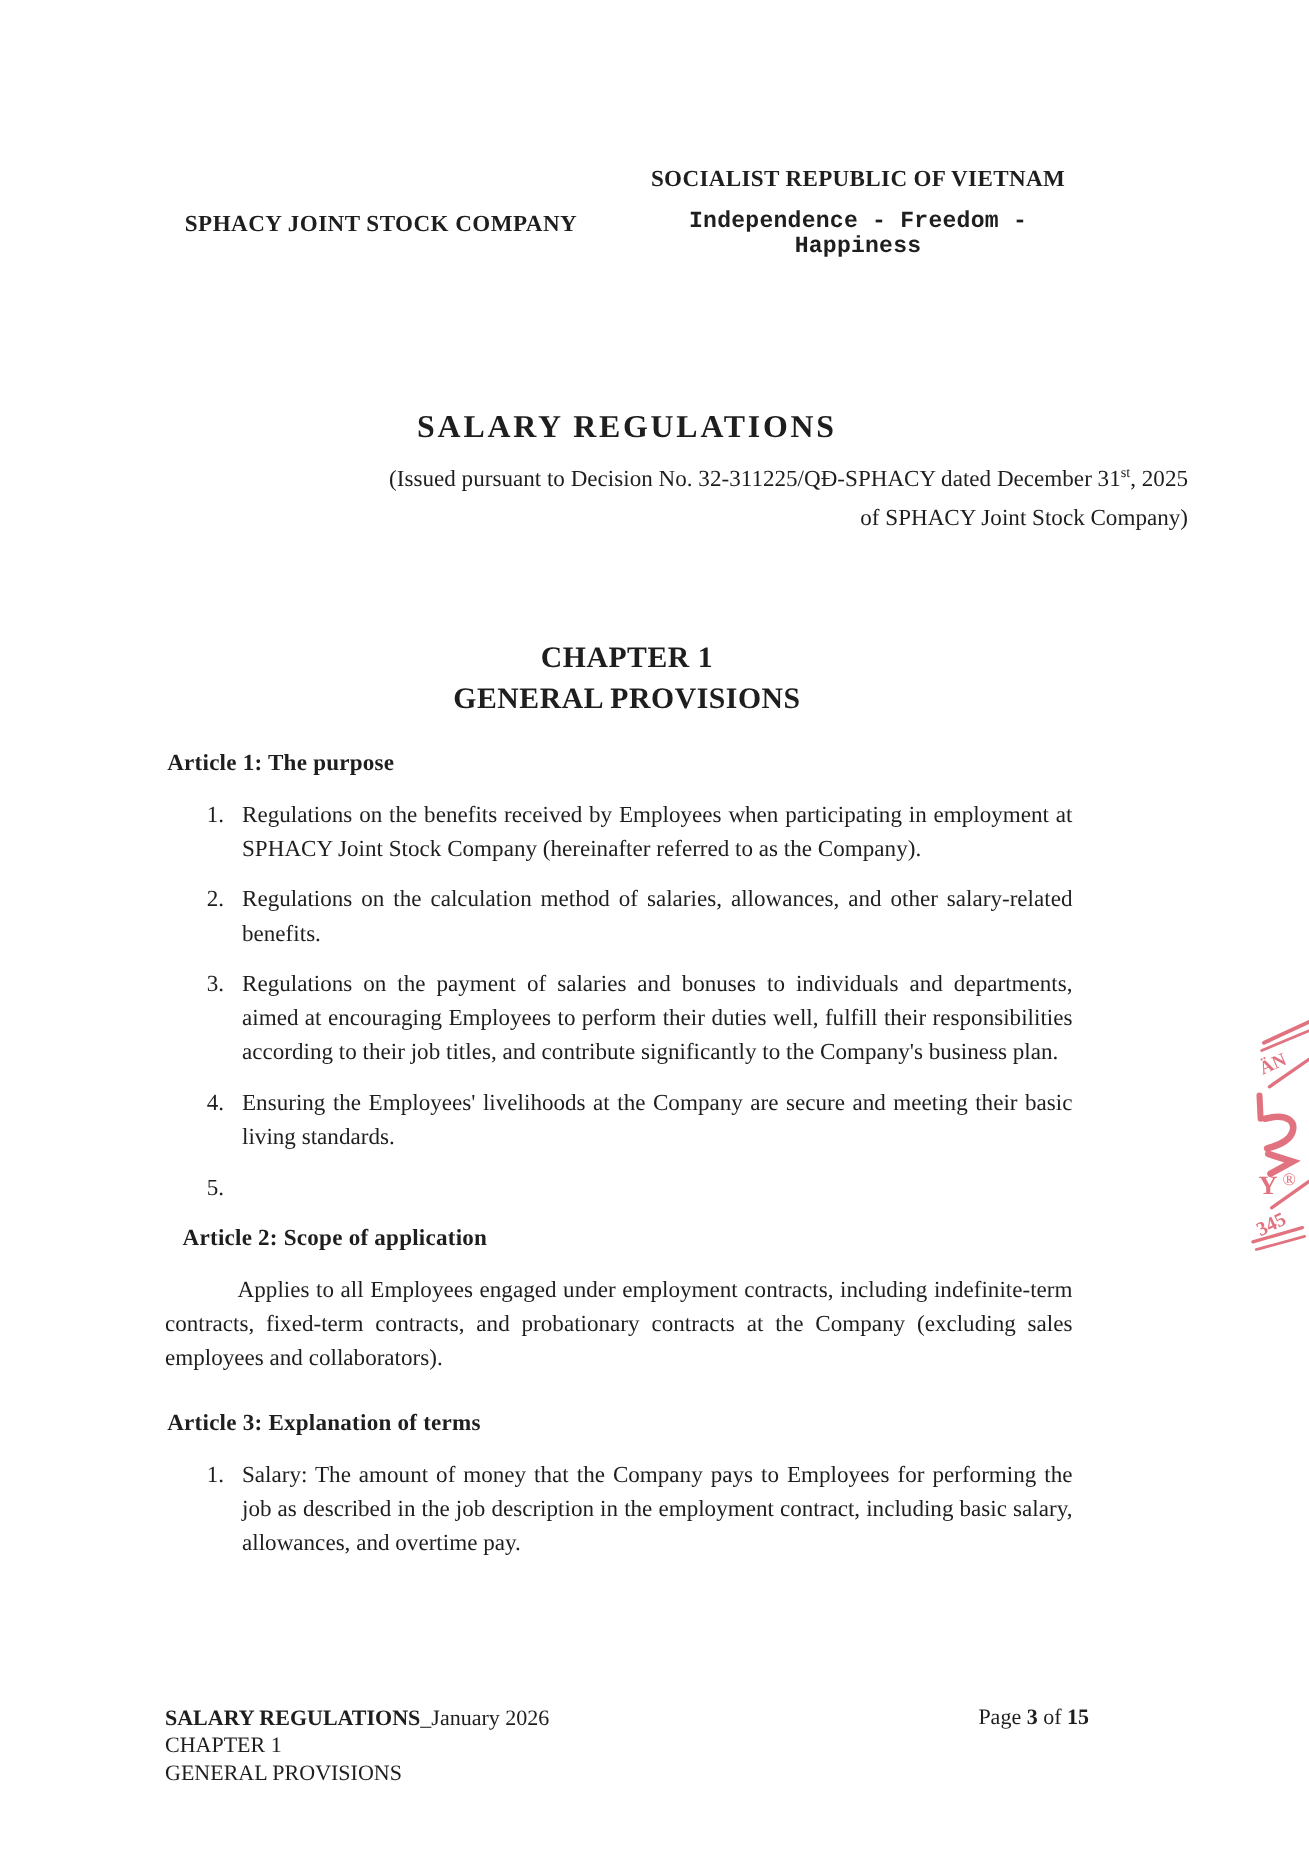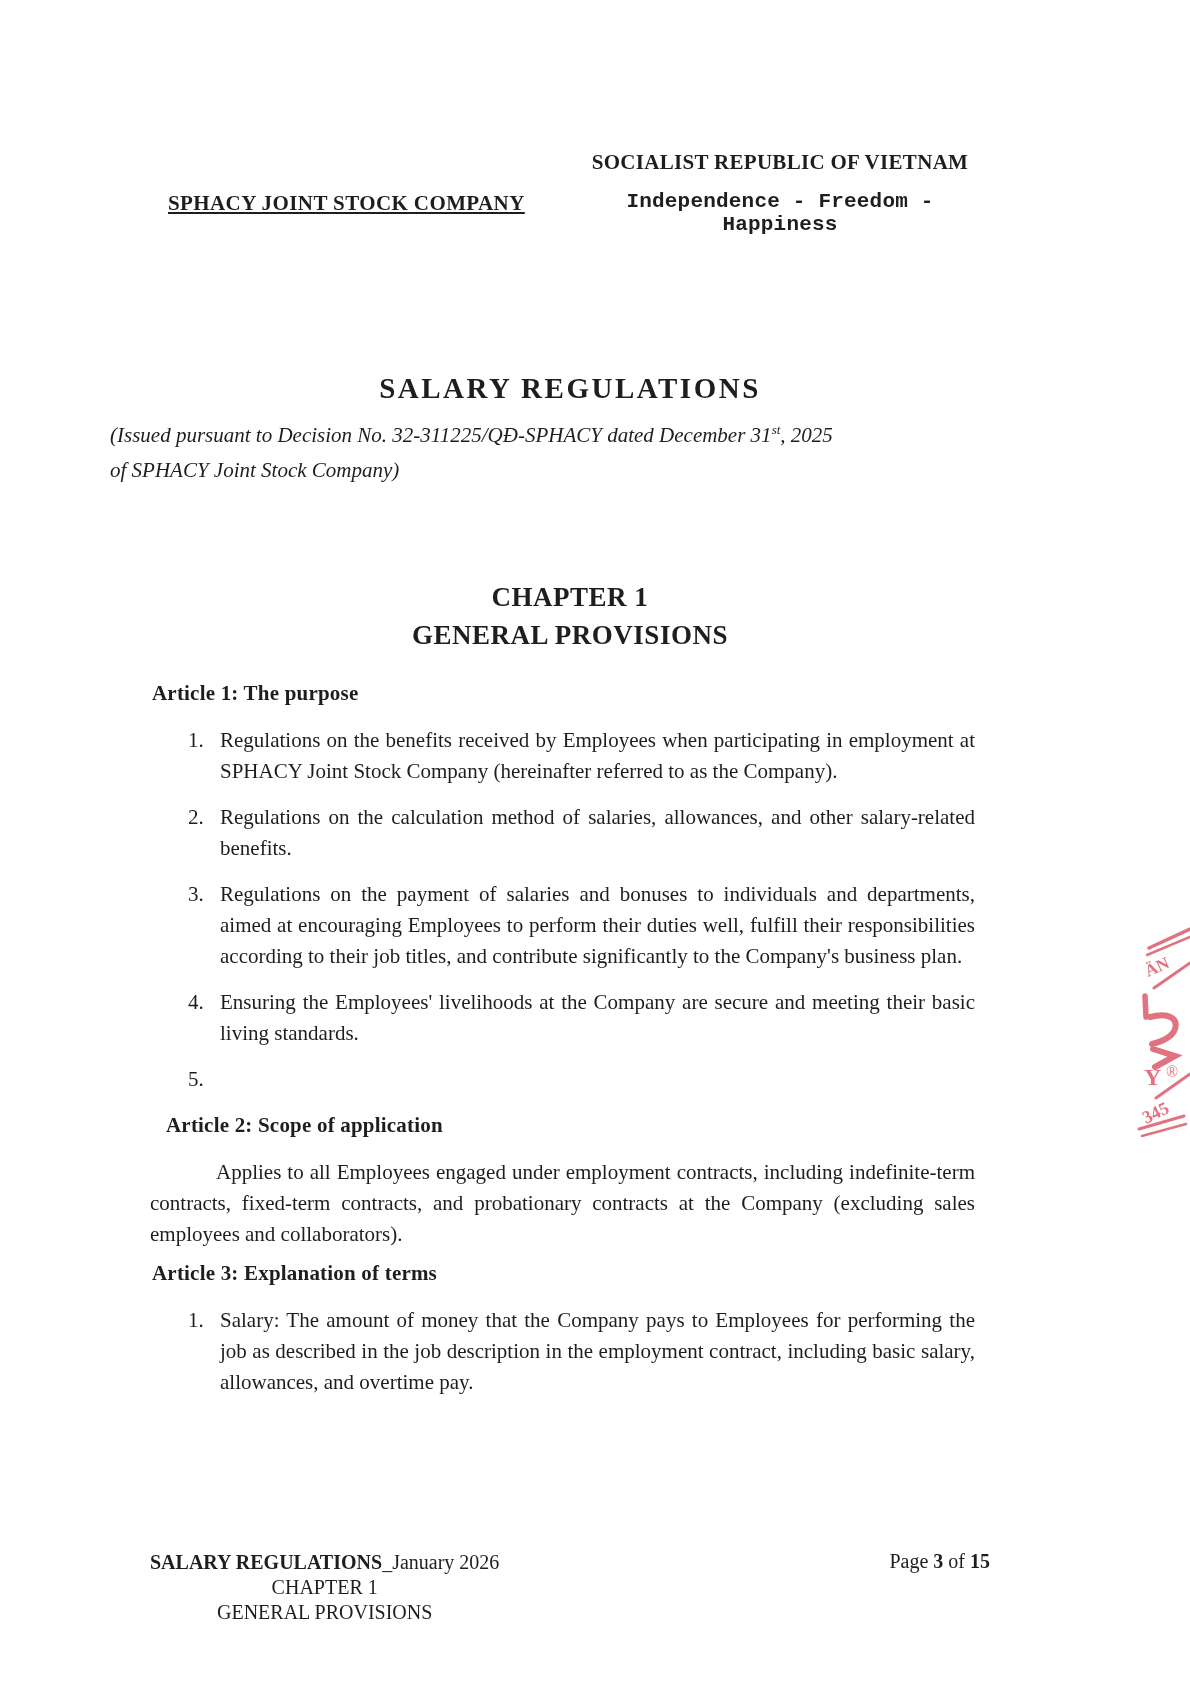--- a/index.html
+++ b/index.html
@@ -8,36 +8,36 @@
     position:relative;
     width:1190px; height:1683px;
     background:#ffffff;
     font-family:"Liberation Serif", serif;
     color:#1e1e1e;
     overflow:hidden;
   }
   
   .header-left {
     position:absolute; left:168px; top:191px;
-    font-size:21px; font-weight:bold; letter-spacing:0.4px;text-decoration:underline;
+    font-size:21px; font-weight:bold; letter-spacing:0.4px;
   }
   .header-right {
     position:absolute; left:565px; top:150px; width:430px;
     text-align:center;
   }
   .header-right .line1 { font-size:21px; font-weight:bold; letter-spacing:0.3px; }
   .header-right .line2 { font-size:21px; font-weight:bold; margin-top:15px; letter-spacing:0.2px;font-family:Liberation Mono, monospace; }
   
   .doc-title {
     position:absolute; left:150px; top:372px; width:840px;
     text-align:center; font-size:29px; font-weight:bold; letter-spacing:2.5px;
   }
   .doc-subtitle {
     position:absolute; left:110px; top:412px; width:970px;
-    text-align:left; font-style:italic; font-size:21px; line-height:35px;
+    text-align:right; font-size:21px; line-height:35px;
   }
   .doc-subtitle sup { font-size:13px; }
   
   .chapter {
     position:absolute; left:150px; top:578px; width:840px;
     text-align:center; font-size:27px; font-weight:bold; line-height:38px;
     letter-spacing:0.5px;
   }
   
   .body-flow {
@@ -48,26 +48,26 @@
     font-weight:bold; margin:0 0 16px 2px; letter-spacing:0.2px;
   }
   .article-heading.spaced { margin-top:5px;margin-left:16px; }
   ol.items { list-style:none; }
   .list-item {
     display:flex; margin-bottom:15px; padding-right:15px;
   }
   .list-item .num { flex:0 0 32px; margin-left:38px; }
   .list-item .itext { flex:1; text-align:justify; }
   .indent-para {
-    text-align:justify; text-indent:66px; padding-right:15px; margin-bottom:8px;
+    text-align:justify; text-indent:66px; padding-right:15px; margin-bottom:28px;
   }
   
   .footer-left {
     position:absolute; left:150px; top:1550px;
-    font-size:20px; line-height:25px;text-align:center;
+    font-size:20px; line-height:25px;
   }
   .footer-left .bold { font-weight:bold; }
   .footer-right {
     position:absolute; right:200px; top:1550px; font-size:20px;
   }
   .footer-right .bold { font-weight:bold; }
   
   .stamp {
     position:absolute; right:0; top:925px; width:68px; height:212px;
     pointer-events:none; opacity:0.88;

